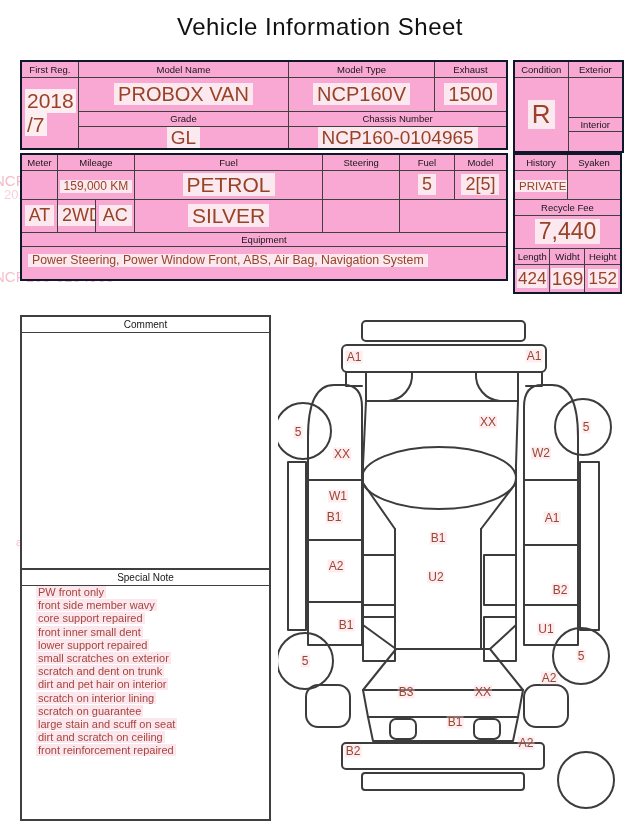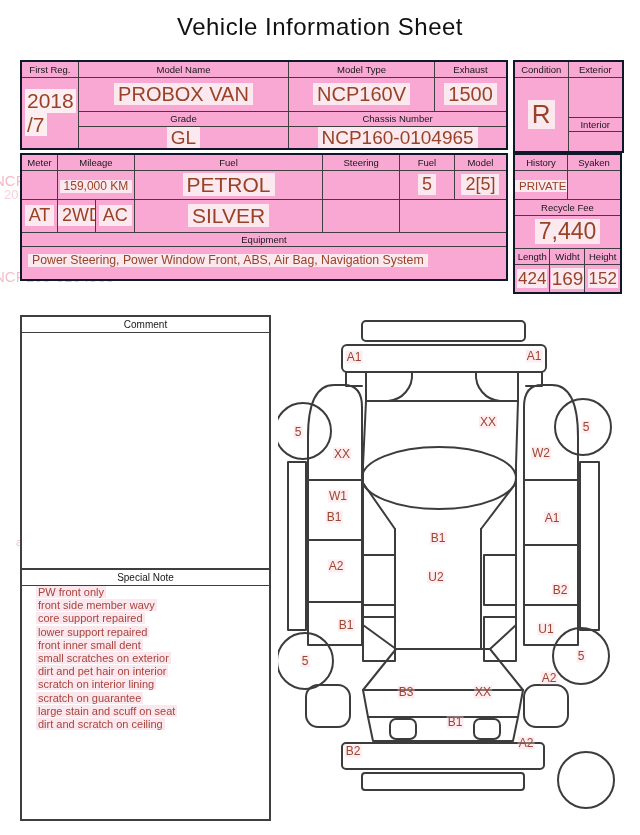--- a/index.html
+++ b/index.html
@@ -195,28 +195,30 @@
   </tbody>
     </table>
 
   <div class="box" style="left:20px;top:315px;width:247px;height:502px;">
     <div class="boxhdr">Comment</div>
     <div class="notehdr" style="top:251px">Special Note</div>
     <div class="notes">
       <div><span>PW front only</span></div>
       <div><span>front side member wavy</span></div>
       <div><span>core support repaired</span></div>
+      <div><span>front inner small dent</span></div>
       <div><span>lower support repaired</span></div>
-      <div><span>front inner small dent</span></div>
       <div><span>small scratches on exterior</span></div>
+      <div><span>scratch and dent on trunk</span></div>
       <div><span>dirt and pet hair on interior</span></div>
       <div><span>scratch on interior lining</span></div>
       <div><span>scratch on guarantee</span></div>
       <div><span>large stain and scuff on seat</span></div>
       <div><span>dirt and scratch on ceiling</span></div>
+      <div><span>front reinforcement repaired</span></div>
     </div>
   </div>
 
   <div class="diagram">
     <svg width="362" height="512" viewBox="0 0 362 512">
       <g fill="none" stroke="#3c3c3c" stroke-width="2" stroke-linejoin="round" stroke-linecap="round">
 
         <rect x="84" y="6" width="163" height="20" rx="4"></rect>
         <rect x="64" y="30" width="204" height="27" rx="5"></rect>
         <path d="M68,57 V71 H84"></path>

